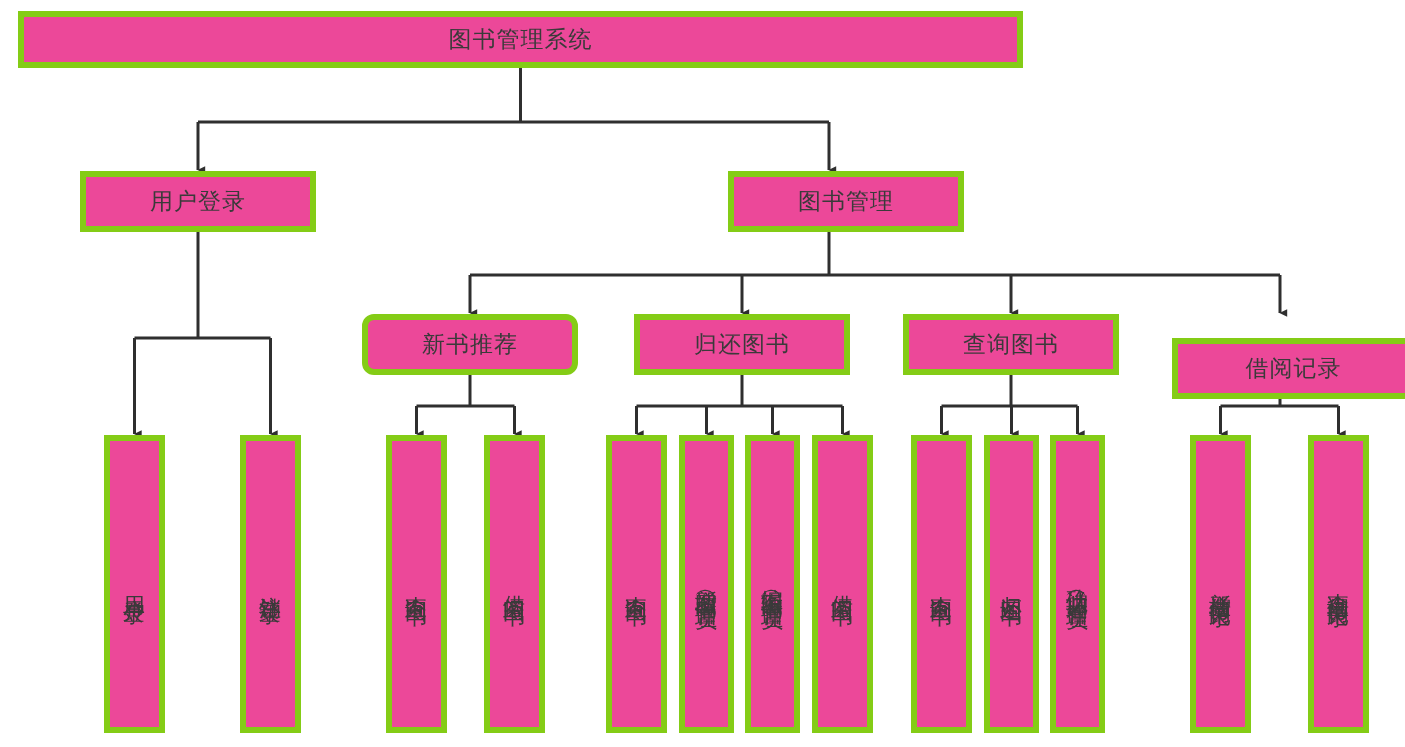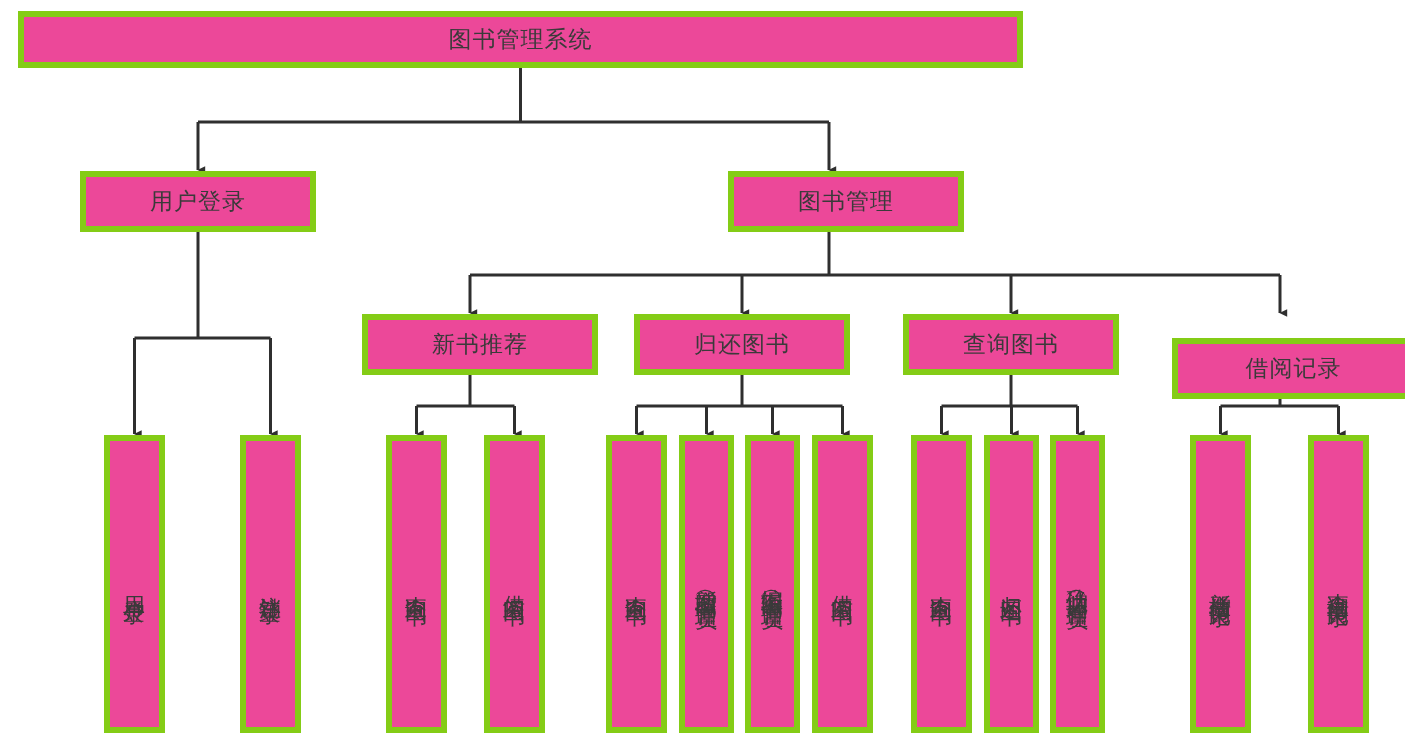--- a/index.html
+++ b/index.html
@@ -119,21 +119,21 @@
   <div id="node-layer">
       <div class="node" style="left: 18px; top: 11px; width: 1005px; height: 57px;">
         <span class="node-label">图书管理系统</span>
       </div>
       <div class="node" style="left: 80px; top: 171px; width: 236px; height: 61px;">
         <span class="node-label">用户登录</span>
       </div>
       <div class="node" style="left: 711px; top: 171px; width: 236px; height: 61px; margin-left: 17px;">
         <span class="node-label">图书管理</span>
       </div>
-      <div class="node" style="left: 362px; top: 314px; width: 236px; height: 61px;">
+      <div class="node" style="left: 362px; top: 314px; width: 216px; height: 61px; border-radius: 12px;">
         <span class="node-label">新书推荐</span>
       </div>
       <div class="node" style="left: 634px; top: 314px; width: 216px; height: 61px;">
         <span class="node-label">归还图书</span>
       </div>
       <div class="node" style="left: 903px; top: 314px; width: 216px; height: 61px;">
         <span class="node-label">查询图书</span>
       </div>
       <div class="node" style="left: 1172px; top: 314px; width: 243px; height: 61px; margin-top: 24px;">
         <span class="node-label">借阅记录</span>

